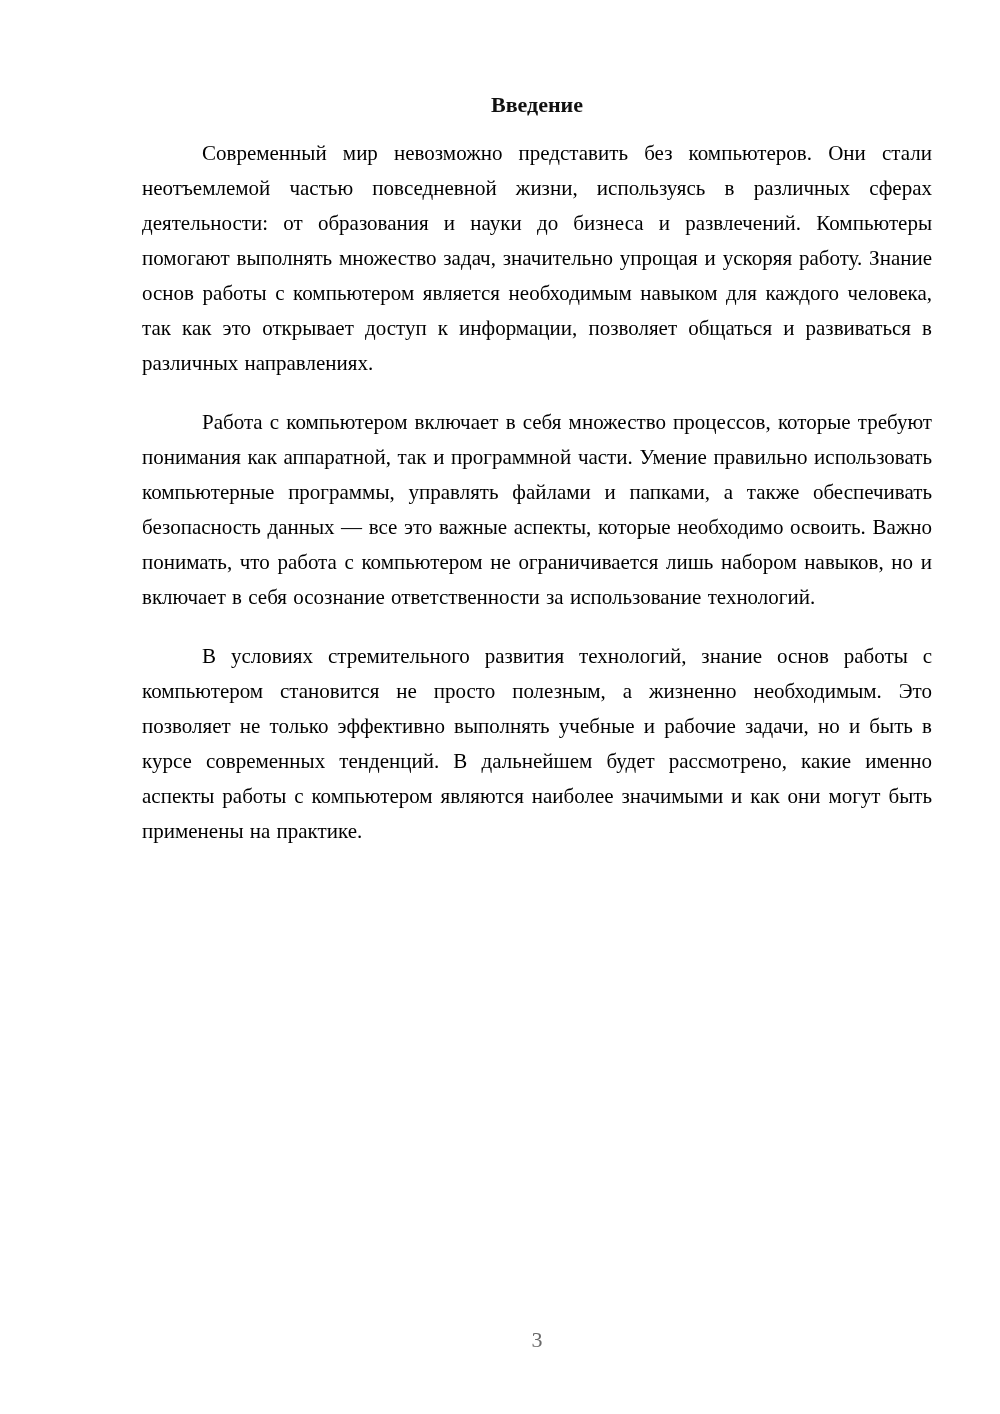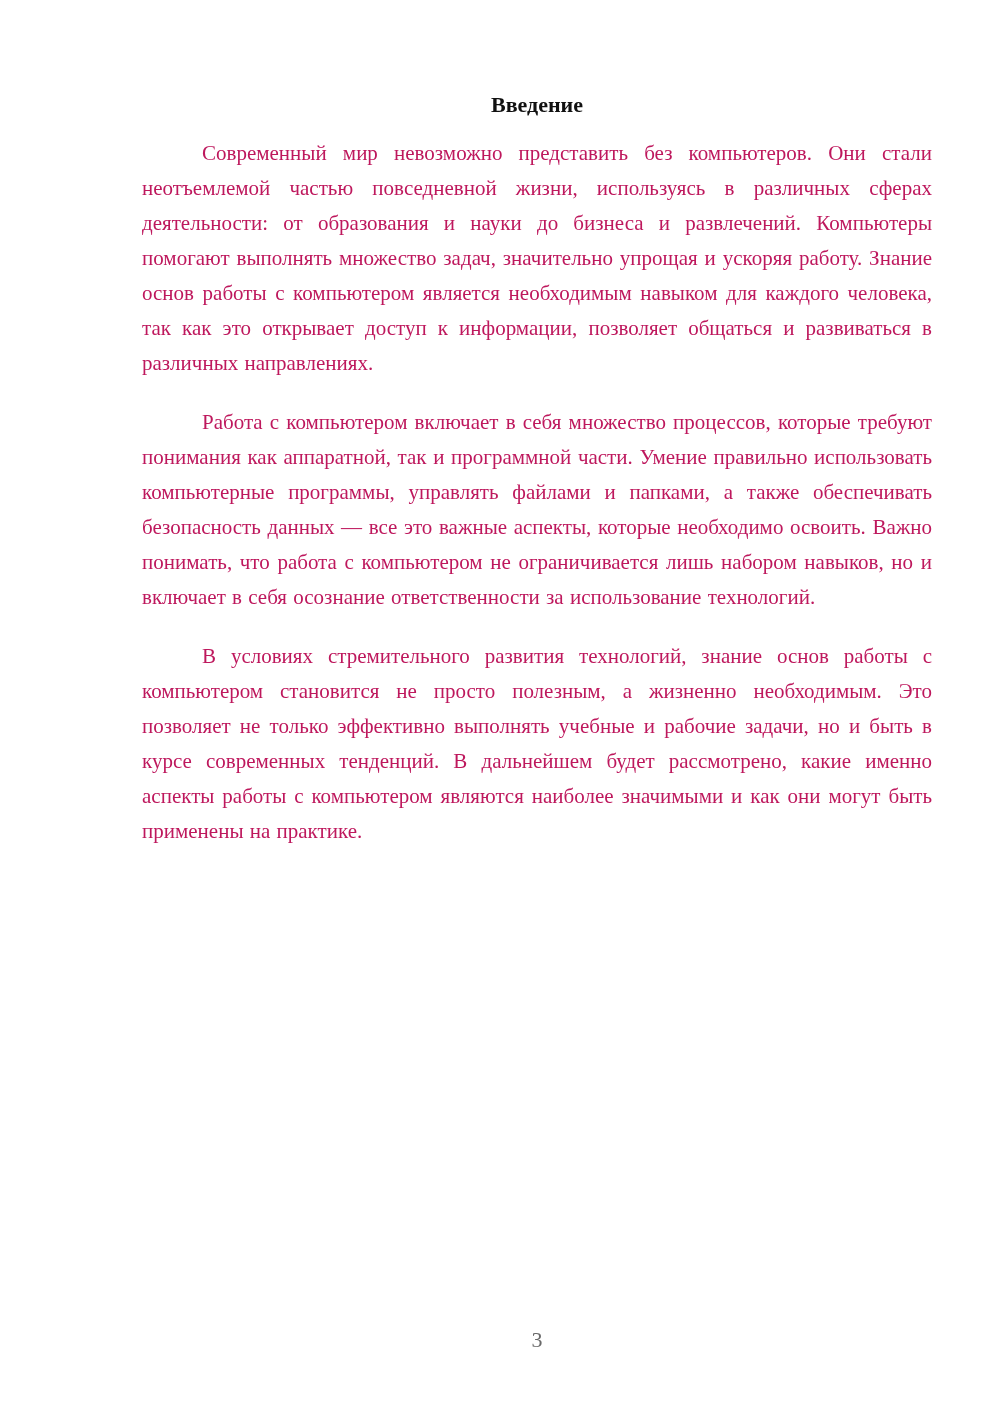--- a/index.html
+++ b/index.html
@@ -32,21 +32,21 @@
     color: #111111;
   }
   .doc-paragraph {
     margin: 0 0 24px 0;
     font-size: 21px;
     line-height: 35px;
     text-align: justify;
     text-align-last: left;
     text-indent: 60px;
     word-spacing: 1px;
-    color: #be185d;
+    color: #000000;
   }
   .doc-paragraph:first-of-type {
     margin-top: 16px;
   }
   .page-number {
     position: absolute;
     left: 142px;
     top: 1326px;
     width: 790px;
     text-align: center;

